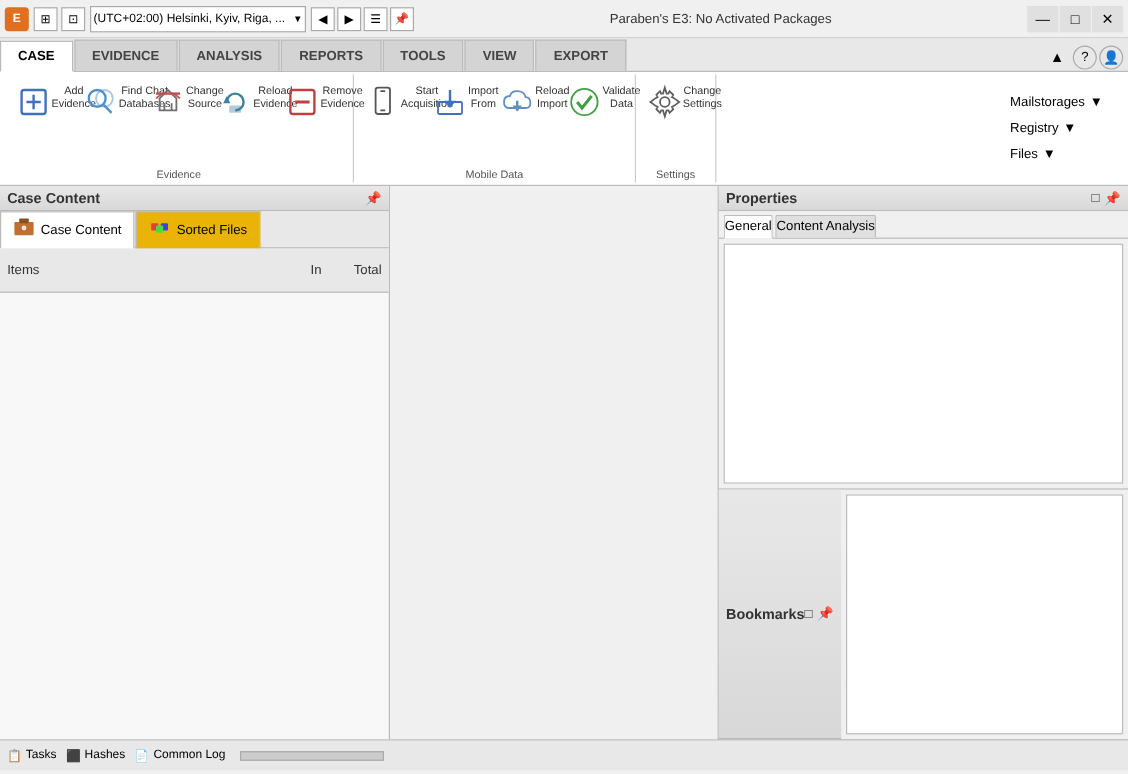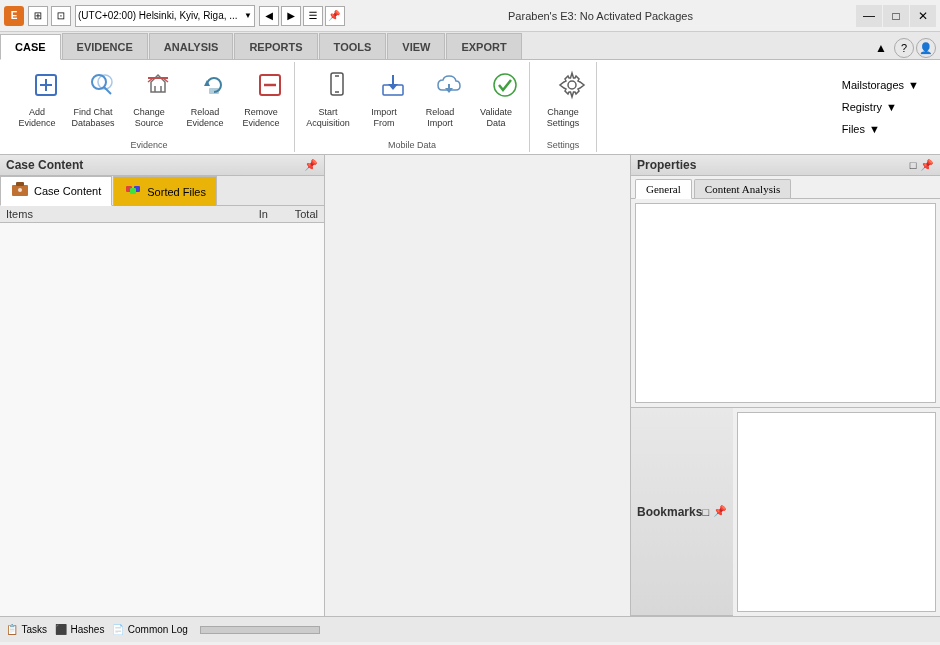--- a/index.html
+++ b/index.html
@@ -46,21 +46,21 @@
     .ribbon-group {
       display: flex; flex-direction: column; align-items: stretch; border-right: 1px solid #ccc; padding: 0 6px;
       min-width: 60px;
     }
     .ribbon-group:last-child { border-right: none; }
     .ribbon-group-label {
       text-align: center; font-size: 9px; color: #555; margin-top: auto; padding-top: 2px; padding-bottom: 2px;
     }
     .ribbon-items { display: flex; flex-direction: row; gap: 2px; flex: 1; align-items: flex-start; padding-top: 4px; }
     .ribbon-btn {
-      display: flex; flex-direction: column; align-items: flex-end; justify-content: flex-start;
+      display: flex; align-items: flex-start; justify-content: flex-start;
       width: 54px; padding: 3px 2px; cursor: pointer; border: 1px solid transparent; border-radius: 2px;
       font-size: 9px; text-align: center; color: #333; min-height: 72px;
     }
     .ribbon-icon { font-size: 24px; margin-bottom: 3px; line-height: 1; }
     .ribbon-label { font-size: 9px; line-height: 1.2; }
     .ribbon-right-btn {
       display: flex; align-items: center; gap: 4px; padding: 2px 8px; cursor: pointer;
       border: 1px solid transparent; border-radius: 2px; font-size: 11px; white-space: nowrap;
     }
 
@@ -88,45 +88,45 @@
       border: 1px solid #bbb; border-bottom: none; background: #eab308; font-size: 11px;
       margin-bottom: -1px; margin-right: 1px;
     }
     .case-tab.active { background: #fff; border-bottom: 1px solid #fff; }
     .case-tab-icon { font-size: 16px; }
 
     
     .items-table { flex: 1; overflow: auto; }
     .items-header {
       display: flex; background: #e8e8e8; border-bottom: 1px solid #bbb;
-      font-size: 11px; color: #333; padding: 2px 6px;
+      font-size: 11px; color: #333; padding: 12px 6px;
     }
     .items-header-name { flex: 1; }
     .items-header-in { width: 40px; text-align: right; }
     .items-header-total { width: 50px; text-align: right; }
 
     
     .middle-area {
       flex: 1; background: #f0f0f0;
     }
 
     
     .right-panel {
-      width: 310px; display: flex; flex-direction: column; border-left: 1px solid #bbb;
+      width: 342px; display: flex; flex-direction: column; border-left: 1px solid #bbb;
     }
     .properties-section {
       flex: 0 0 auto; border-bottom: 1px solid #bbb;
     }
     .properties-content {
       height: 200px; background: white; border: 1px solid #bbb; margin: 4px;
     }
     .props-tabs { display: flex; border-bottom: 1px solid #bbb; background: #f0f0f0; padding: 3px 4px 0; gap: 2px; }
     .props-tab {
-      padding: 3px 10px; font-size: 11px; cursor: pointer; border: 1px solid #bbb;
-      border-bottom: none; background: #e0e0e0; border-radius: 2px 2px 0 0; font-family: Liberation Serif, serif;
+      padding: 3px 0; font-size: 11px; cursor: pointer; border: 1px solid #bbb;
+      border-bottom: none; background: #e0e0e0; border-radius: 2px 2px 0 0;
     }
     .props-tab.active { background: #fff; border-bottom: 1px solid #fff; margin-bottom: -1px; }
 
     .bookmarks-section { flex: 1; display: flex; }
     .bookmarks-content { flex: 1; background: white; border: 1px solid #bbb; margin: 4px; }
 
     
     .status-bar {
       height: 26px; background: #e8e8e8; border-top: 1px solid #bbb;
       display: flex; align-items: center; padding: 0 6px; gap: 8px; font-size: 10px;

